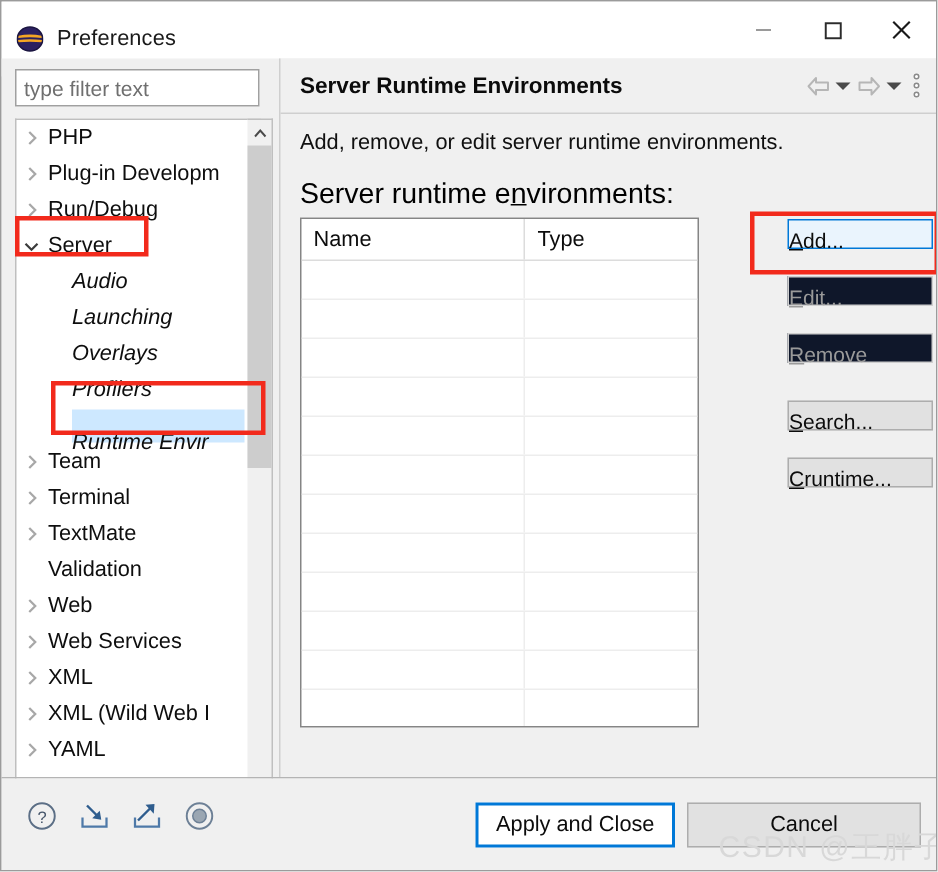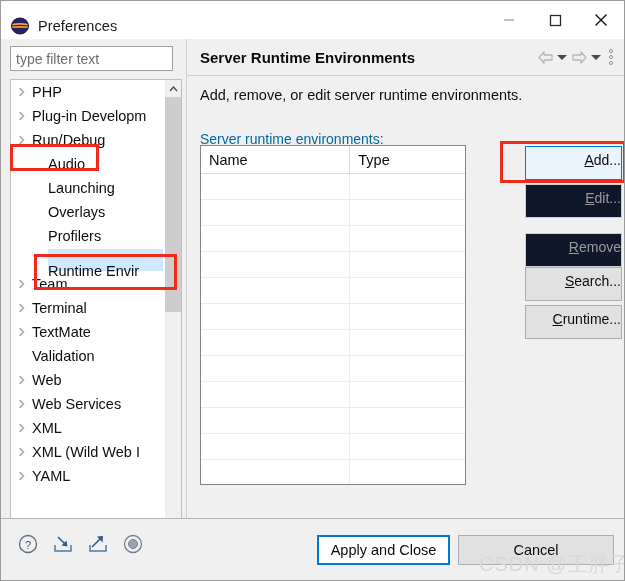--- a/index.html
+++ b/index.html
@@ -91,21 +91,21 @@
     font-size: 14.5px;
     color: #0e0e0e;
   }
   .twist {
     width: 20px; text-align: center;
     color: #9a9a9a; font-size: 12px;
     flex: none;
     display: flex; align-items: center; justify-content: center;
   }
   .trow .lbl { padding-left: 1px; }
-  .trow.child .lbl { padding-left: 37px; }
+  .trow.child .lbl { padding-left: 37px; font-style: italic; }
   .trow.sel .lbl {
     background: #cde8ff;
     padding-top: 2px; padding-bottom: 2px;
   }
   .trow.sel {
     background: transparent;
   }
   .sel-hl {
     position: absolute;
     left: 37px; top: 1px;
@@ -200,22 +200,22 @@
   }
   #hdr-sep {
     position: absolute; left: 0; top: 36px;
     width: 438px; height: 1px; background: #cfcfcf;
   }
   #page-desc {
     position: absolute; left: 13px; top: 48px;
     font-size: 14.5px; color: #101010;
   }
   #list-label {
-    position: absolute; left: 13px; top: 92px;
-    font-size: 14px; color: #0369a1;
+    position: absolute; left: 13px; top: 80px;
+    font-size: 19px; color: #000000;
   }
   #list-label u { text-decoration: underline; }
 
   
   #table {
     position: absolute; left: 13px; top: 106px;
     width: 266px; height: 340px;
     background: #fff;
     border: 1px solid #858585;
     overflow: hidden;
@@ -233,27 +233,27 @@
   .trowline {
     display: flex; height: 26px;
     border-bottom: 1px solid #ededed;
   }
   .trowline .td.c0 { width: 175px; }
   .trowline .td.c1 { width: 136px; border-left: 1px solid #ededed; }
 
   
   .sbtn {
     position: absolute; left: 338px;
-    width: 97px; height: 34px;
+    width: 97px; height: 20px;
     font-size: 14px;
     font-family: "Liberation Sans", sans-serif;
     background: #e1e1e1;
     border: 1px solid #adadad;
     color: #0c0c0c;
-    text-align: right;
+    text-align: left;
     line-height: 26px;
     cursor: default;
   }
   .sbtn u { text-decoration: underline; }
   .sbtn.primary {
     background: #eaf4fd;
     border: 1px solid #0078d7;
   }
   .sbtn.disabled {
     background: #0f172a;
@@ -376,20 +376,28 @@
               <span class="lbl">Plug-in Developm</span>
             </div>
             <div class="trow">
               <span class="twist">
                 <svg width="7" height="10" viewBox="0 0 7 10">
                   <polyline points="1.5,1 5.5,5 1.5,9" fill="none" stroke="#a8a8a8" stroke-width="1.5"></polyline>
                 </svg>
               </span>
               <span class="lbl">Run/Debug</span>
             </div>
+            <div class="trow">
+              <span class="twist">
+                <svg width="10" height="7" viewBox="0 0 10 7">
+                  <polyline points="1,1.5 5,5.5 9,1.5" fill="none" stroke="#3c3c3c" stroke-width="1.5"></polyline>
+                </svg>
+              </span>
+              <span class="lbl">Server</span>
+            </div>
             <div class="trow child">
               <span class="lbl">Audio</span>
             </div>
             <div class="trow child">
               <span class="lbl">Launching</span>
             </div>
             <div class="trow child">
               <span class="lbl">Overlays</span>
             </div>
             <div class="trow child">
@@ -587,21 +595,21 @@
             <div class="trowline">
               <div class="td c0"></div>
               <div class="td c1"></div>
             </div>
           </div>
       </div>
 
       <div id="side-buttons">
           <div class="sbtn primary" style="top: 107px;"><span></span><u>A</u><span>dd...</span></div>
           <div class="sbtn disabled" style="top: 145px;"><span></span><u>E</u><span>dit...</span></div>
-          <div class="sbtn disabled" style="top: 194px;"><span></span><u>R</u><span>emove</span></div>
+          <div class="sbtn disabled" style="top: 183px;"><span></span><u>R</u><span>emove</span></div>
           <div class="sbtn" style="top: 228px;"><span></span><u>S</u><span>earch...</span></div>
           <div class="sbtn" style="top: 266px;"><span></span><u>C</u><span>runtime...</span></div>
         </div>
     </div>
   </div>
 
   <div id="footer-sep"></div>
   <div id="footer">
     <div id="foot-icons">
       <span class="ficon">

